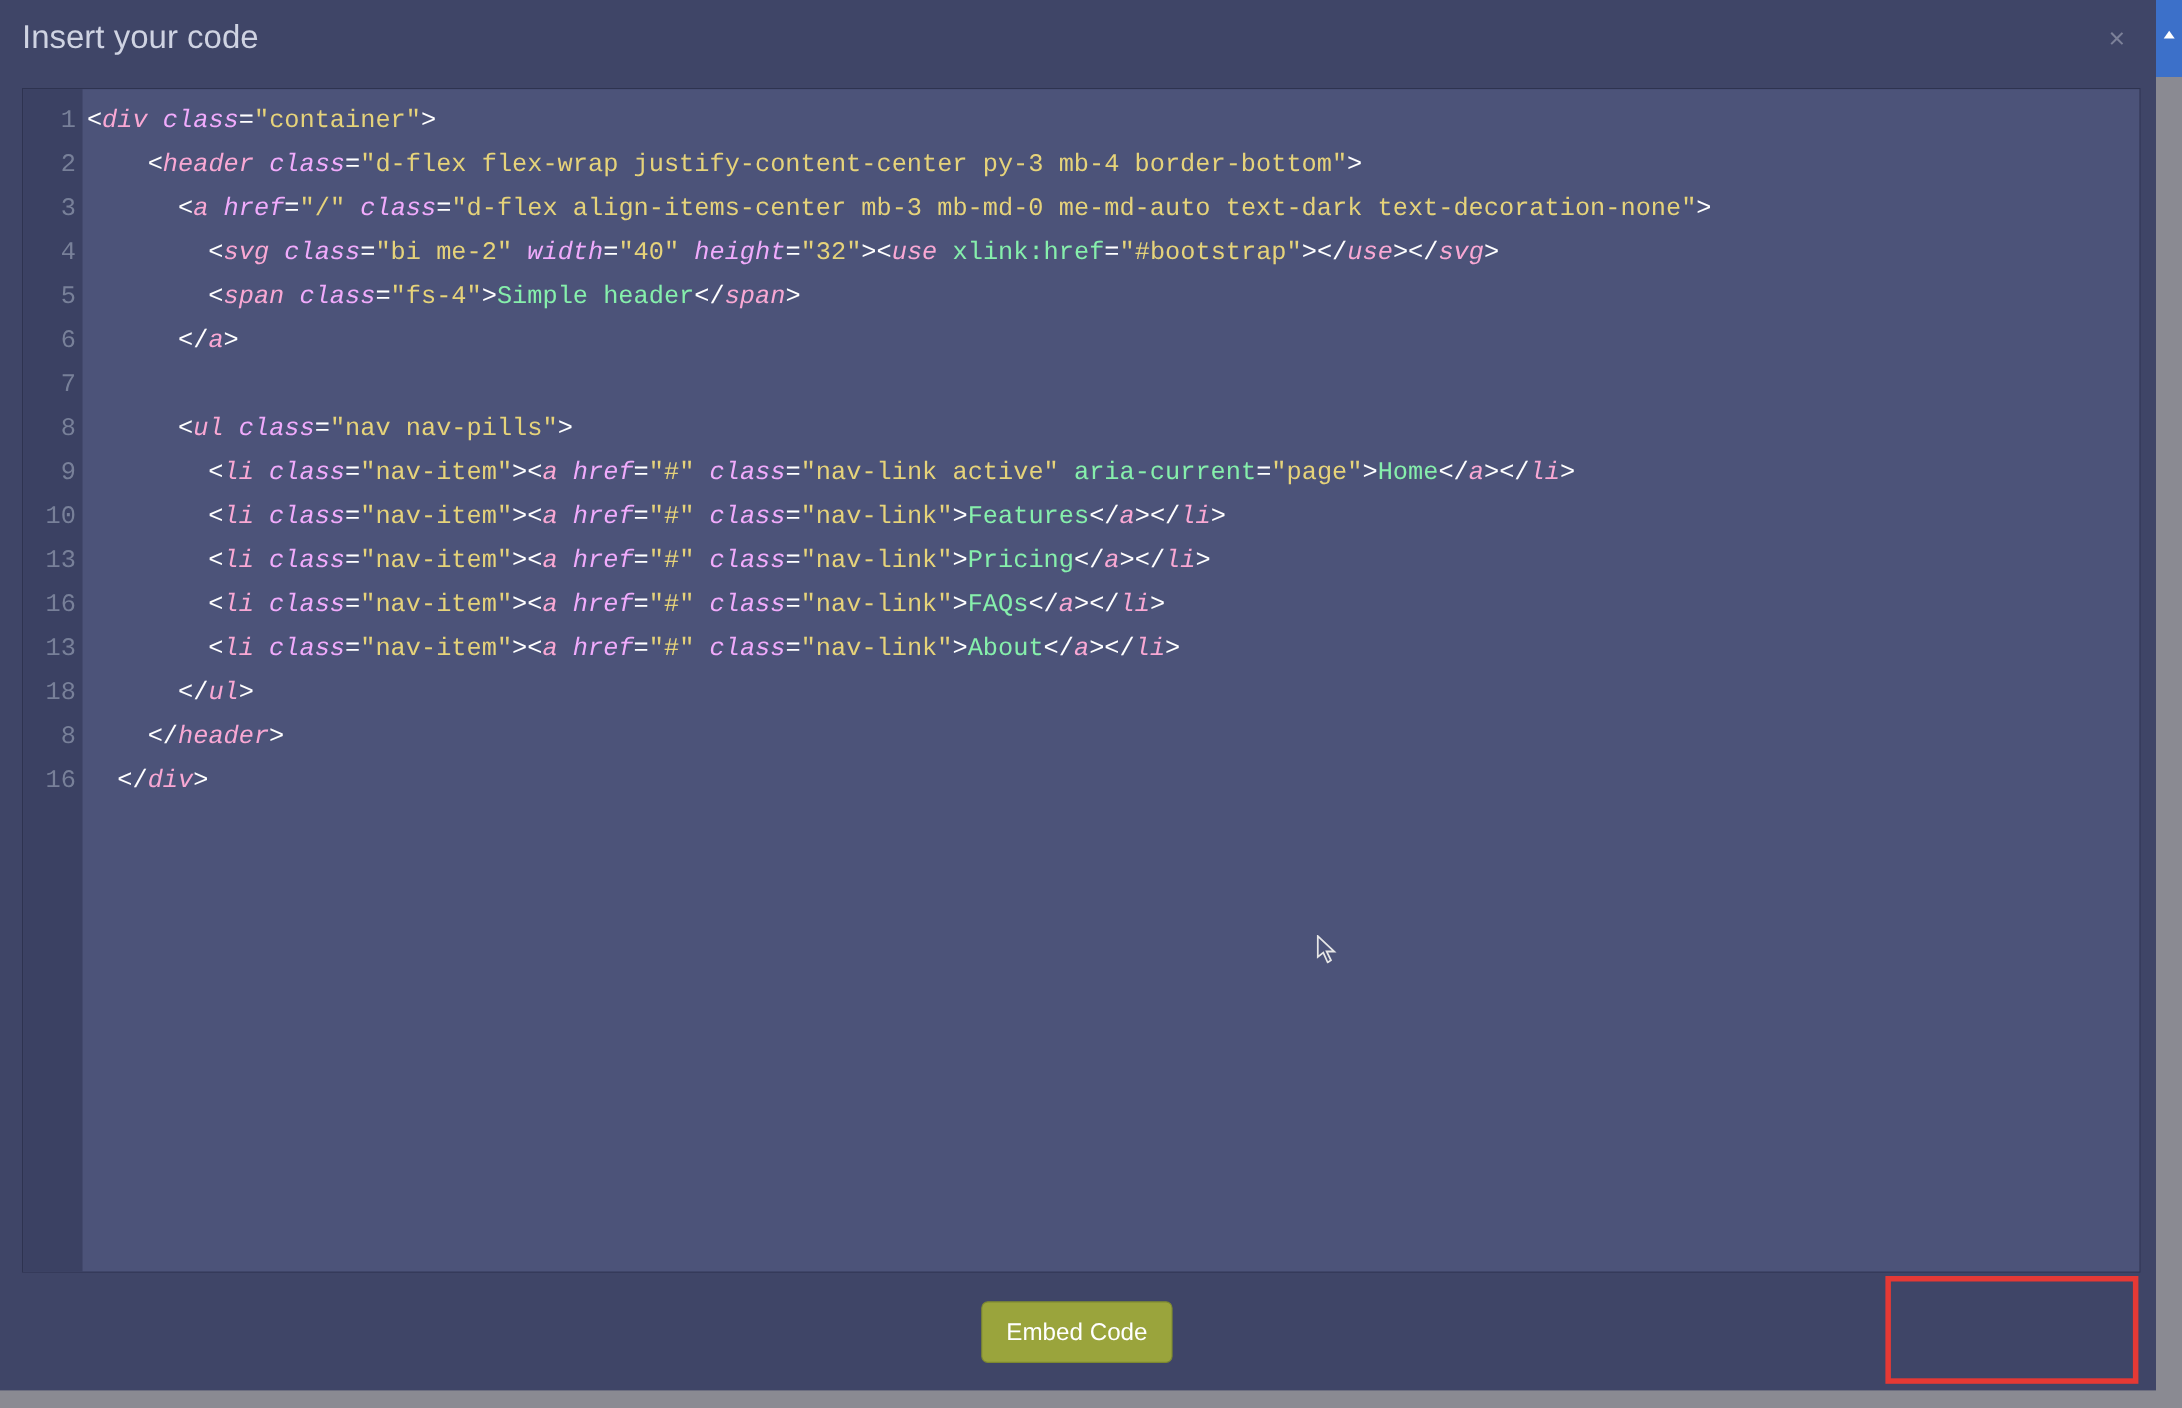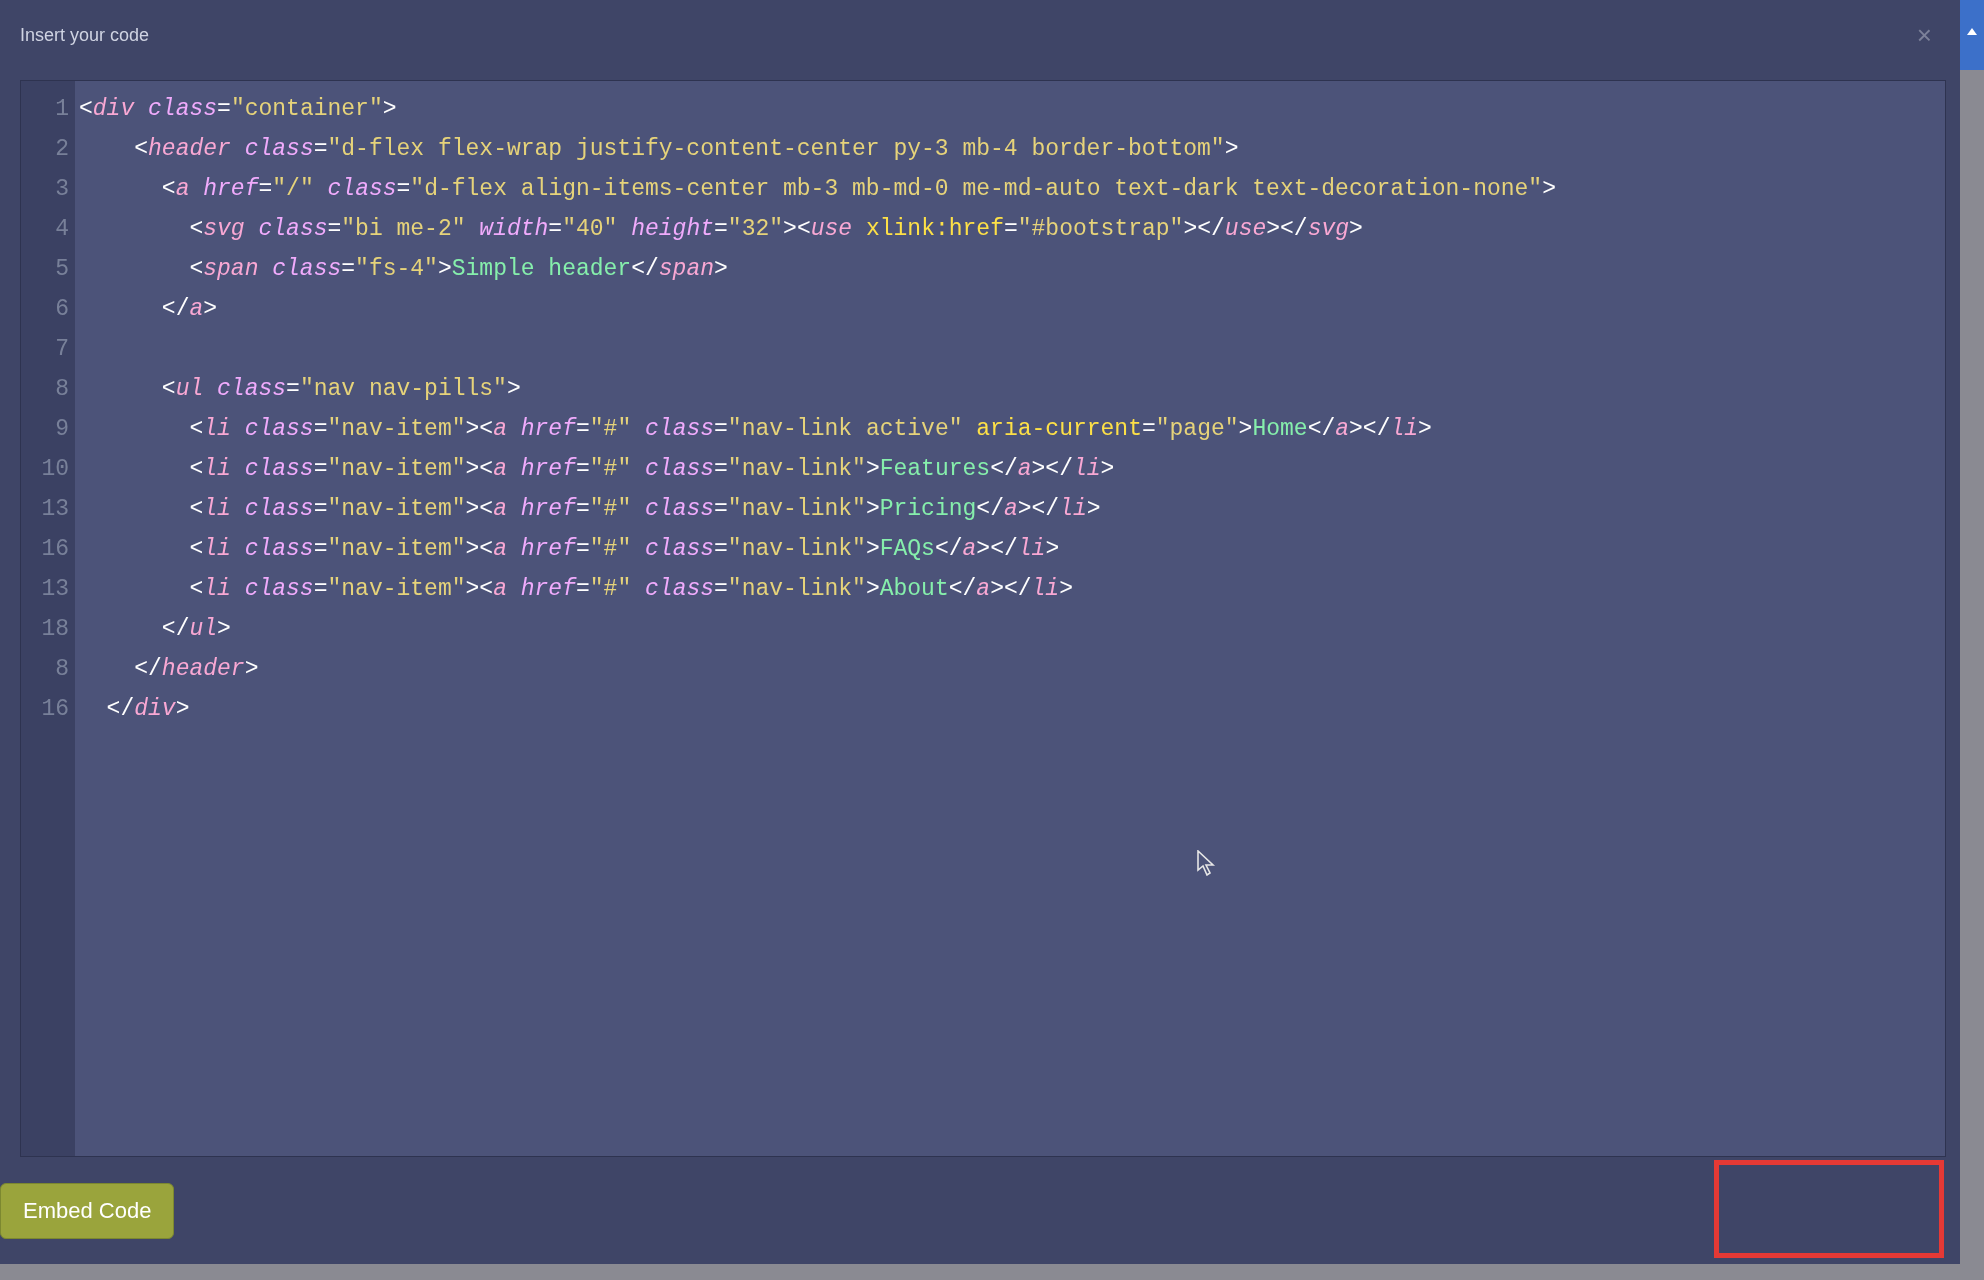--- a/index.html
+++ b/index.html
@@ -24,21 +24,21 @@
 
   .modal-header {
     height: 70px;
     display: flex;
     align-items: center;
     justify-content: space-between;
     padding: 0 20px;
   }
   .modal-title {
     color: #cfd3e2;
-    font-size: 18px;
+    font-size: 30px;
     font-weight: 300;
   }
   .close-x {
     color: #7c8199;
     font-size: 26px;
     cursor: pointer;
     padding: 8px;
   }
 
   .editor-wrap {
@@ -71,36 +71,37 @@
     white-space: pre;
     color: #e6e6e6;
     overflow: hidden;
   }
   .ln { height: 40px; }
 
   
   .t-punct   { color: #ffffff; }
   .t-tag     { color: #f9a8d4; font-style: italic; }          
   .t-attr    { color: #f0abfc; font-style: italic; }          
-  .t-attr2   { color: #fde047; text-align: right; }          
+  .t-attr2   { color: #86efac; text-align: right; }          
   .t-op      { color: #ffffff; }
   .t-str     { color: #e6d37a; }          
   .t-text    { color: #86efac; }          
 
   .modal-footer {
     position: absolute;
     left: 0;
     bottom: 10px;
     width: 100%;
     height: 86px;
     display: flex;
-    justify-content: flex-start;
+    justify-content: center;
     align-items: center;
     padding-right: 26px;
     box-sizing: border-box;
+    padding-left: 24px;
   }
 
   
   .highlight-box {
     position: absolute;
     right: 16px;
     bottom: 6px;
     width: 230px;
     height: 98px;
     border: 5px solid #e53935;

